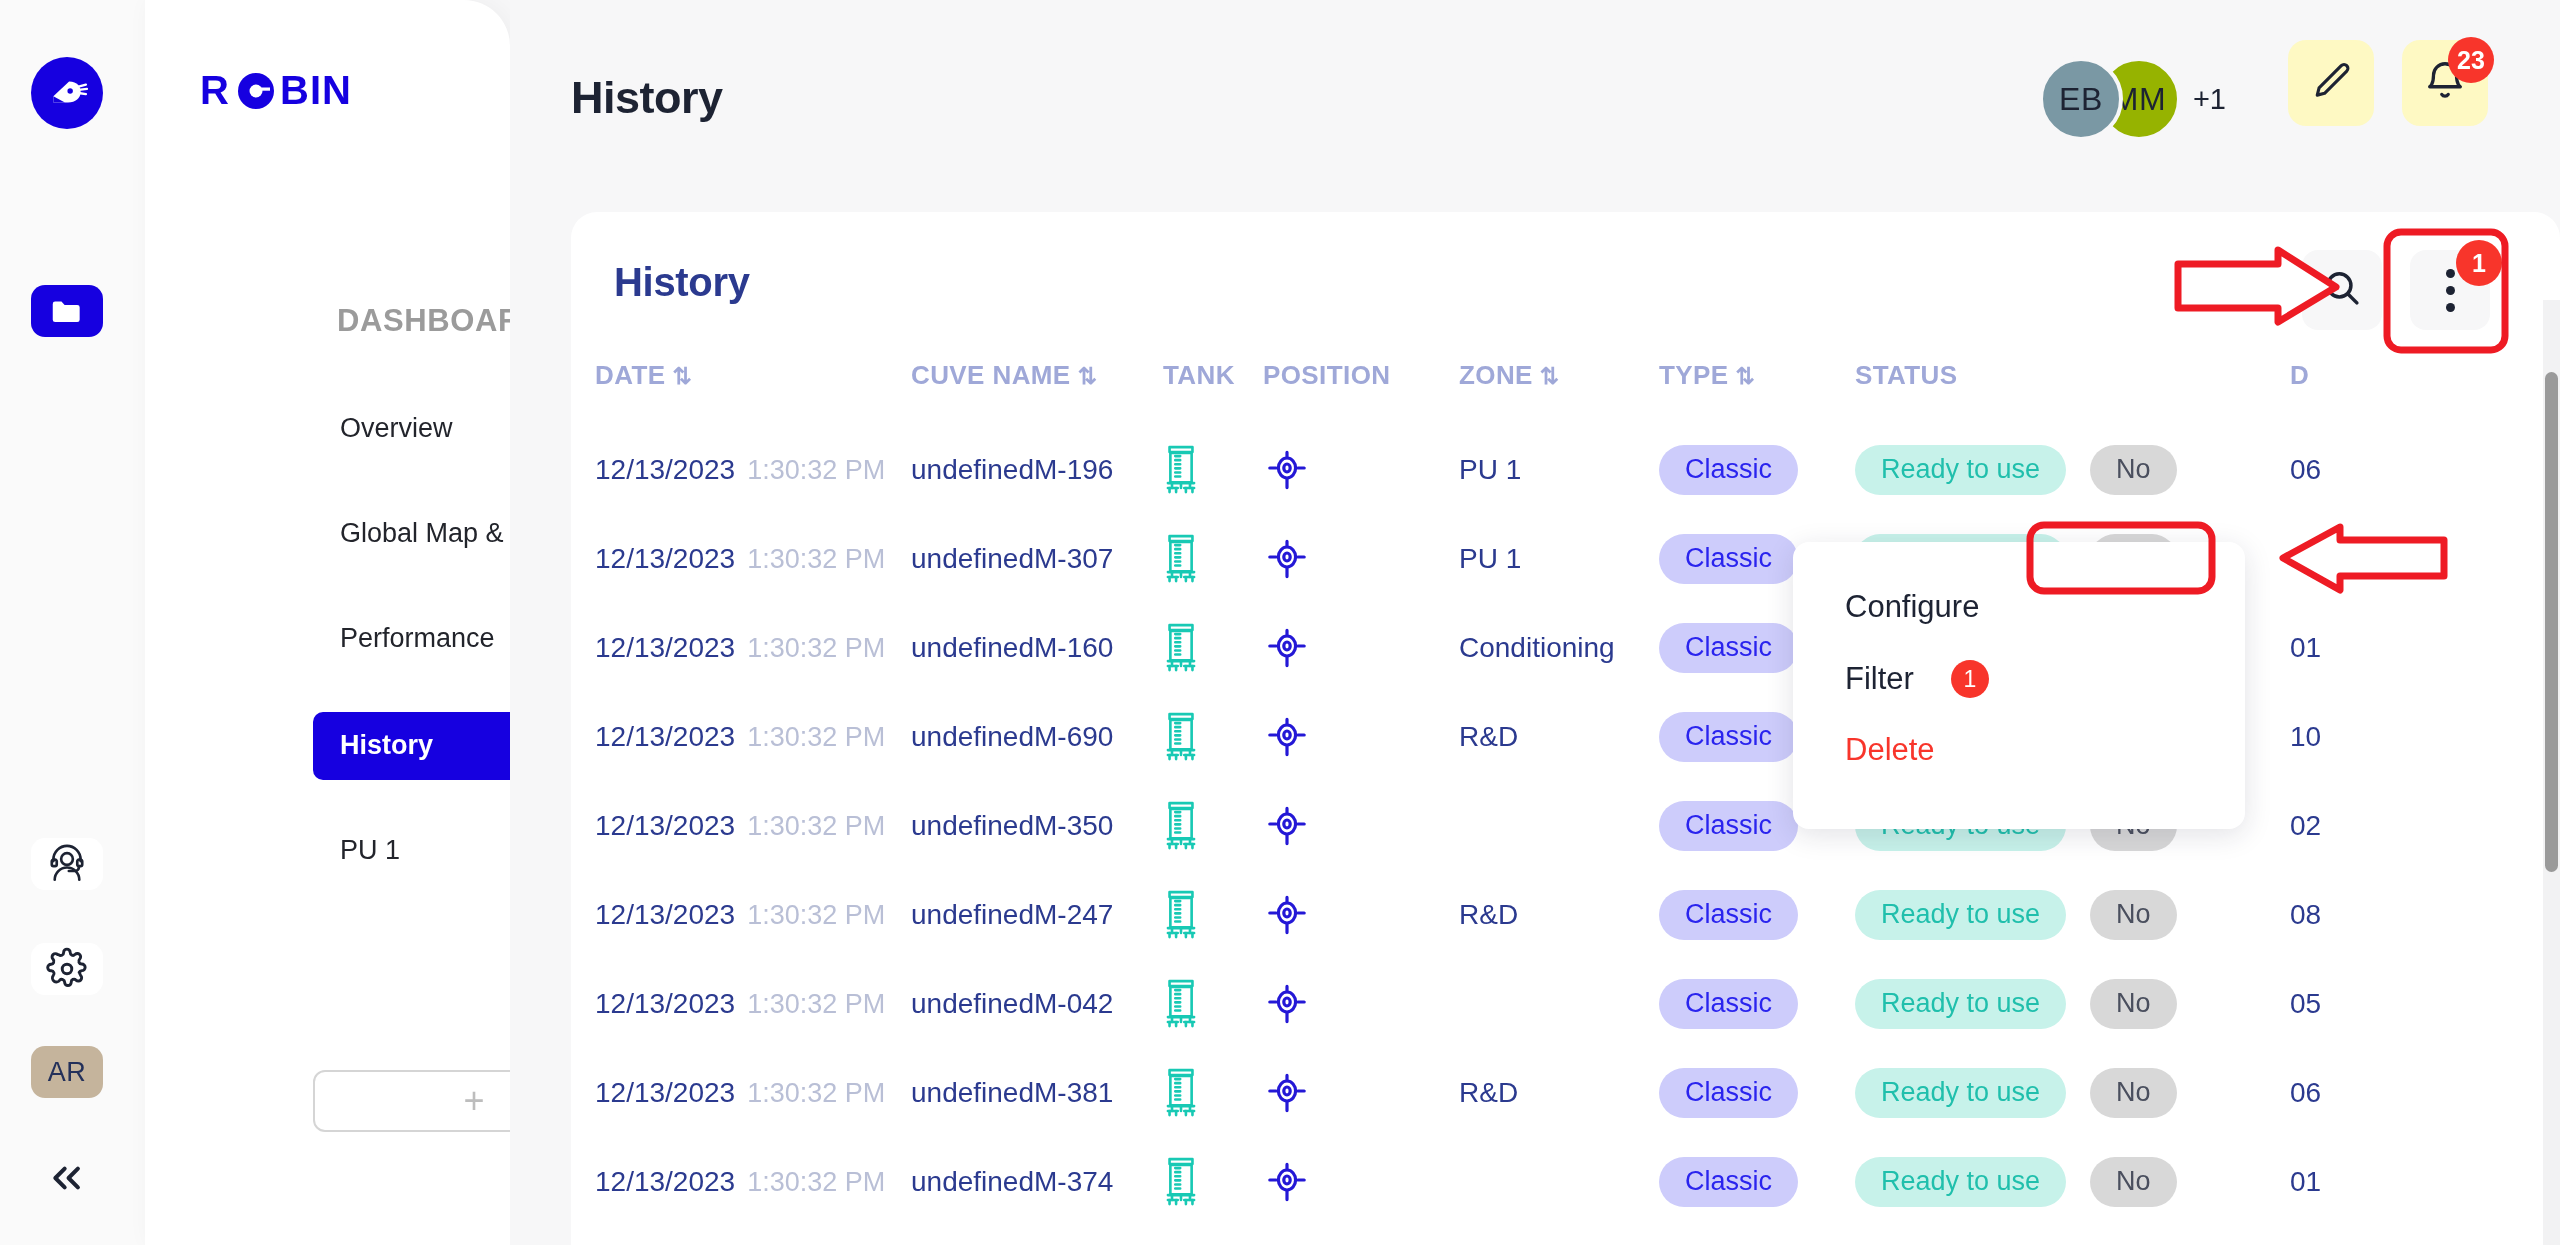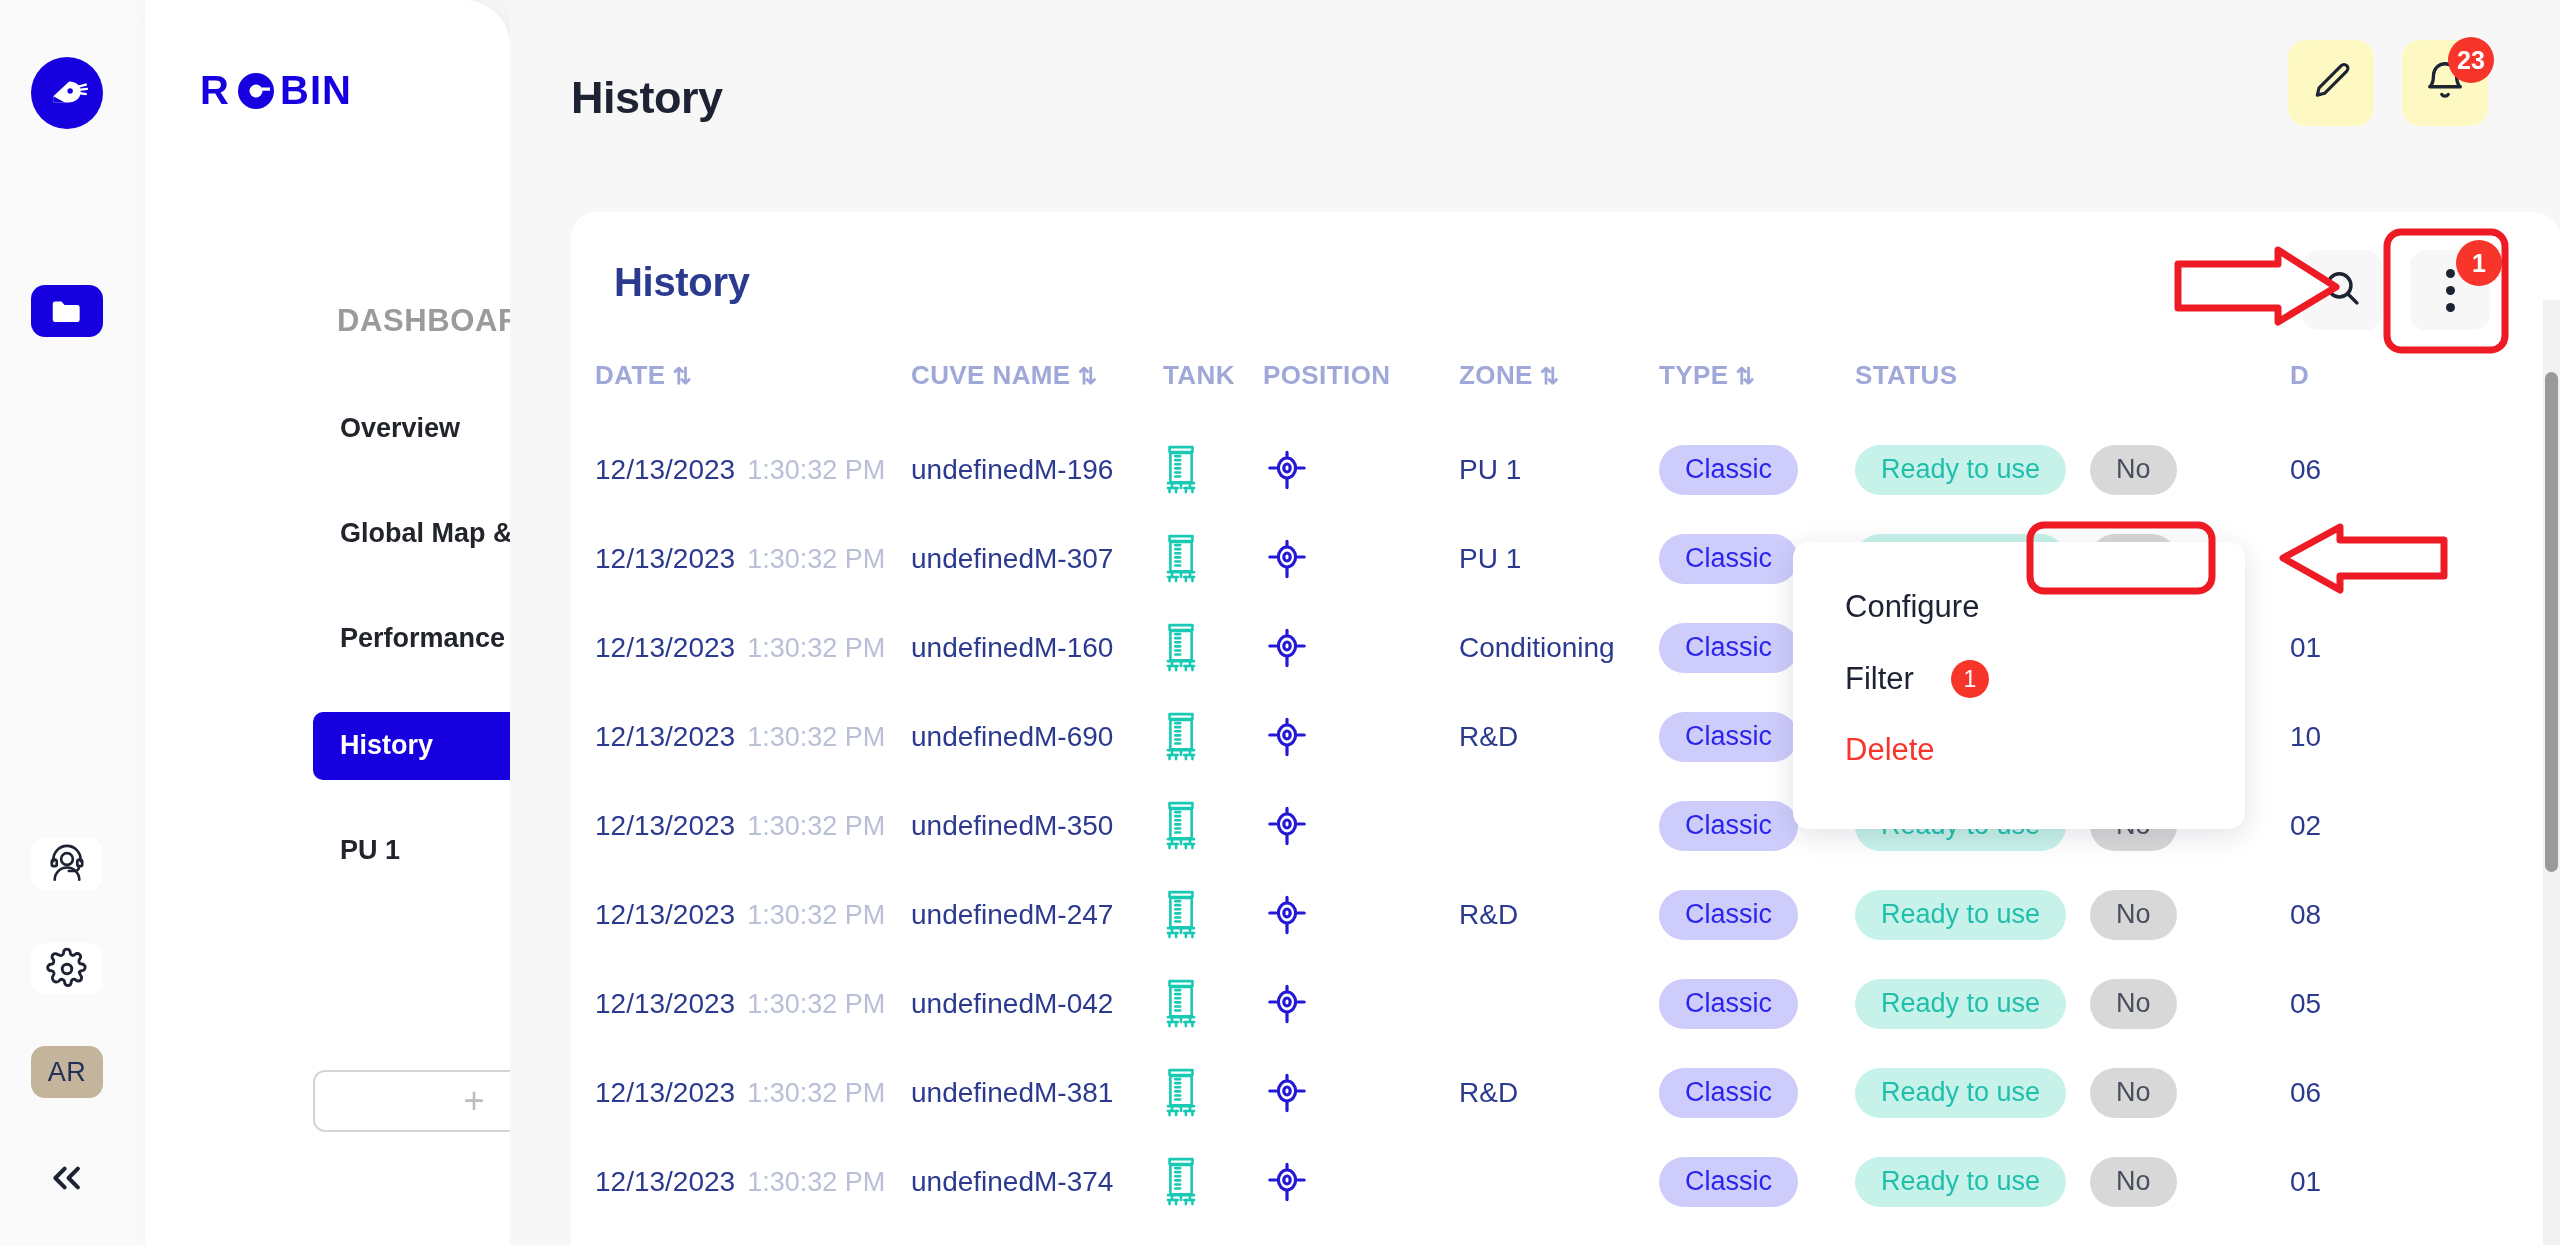--- a/index.html
+++ b/index.html
@@ -66,21 +66,21 @@
   #nav-section-label {
     position: absolute; left: 192px; top: 303px;
     font-size: 31px; font-weight: 700; color: #9b9b9b;
     letter-spacing: 0.6px;
   }
   .nav-item {
     position: absolute; left: 168px;
     width: 322px; min-height: 62px;
     display: flex; align-items: center;
     padding-left: 27px;
-    font-size: 27px; color: #22242b; font-weight: 700;
+    font-size: 27px; color: #22242b; font-weight: 400;
     border-radius: 10px;
     cursor: pointer;
     line-height: 1.25;
   }
   .nav-item.active {
     background: #1600e0; color: #ffffff; font-weight: 600;
     width: 322px; height: 68px;
   }
   #nav-overview      { top: 398px; }
   #nav-globalmap     { top: 503px; }
@@ -342,20 +342,29 @@
 
   <div id="nav-add-button">
     <span>+</span>
   </div>
 </div>
 
 <div id="main">
 
   <div id="page-title">History</div>
 
+  <div id="avatar-group">
+    <div class="avatar" id="avatar-eb">
+      <span>EB</span>
+    </div>
+    <div class="avatar" id="avatar-mm">
+      <span>MM</span>
+    </div>
+    <div id="avatar-more">+1</div>
+  </div>
 
   <div class="header-btn" id="btn-edit">
     <span>
       <svg viewBox="0 0 24 24" fill="none" stroke="#1d2333" stroke-width="1.7" stroke-linecap="round" stroke-linejoin="round" aria-hidden="true">
         <path d="M17.6 3.6a2.1 2.1 0 0 1 3 3L8.5 18.7l-4 1 1-4Z"></path>
       </svg>
     </span>
   </div>
 
   <div class="header-btn" id="btn-notifications">

